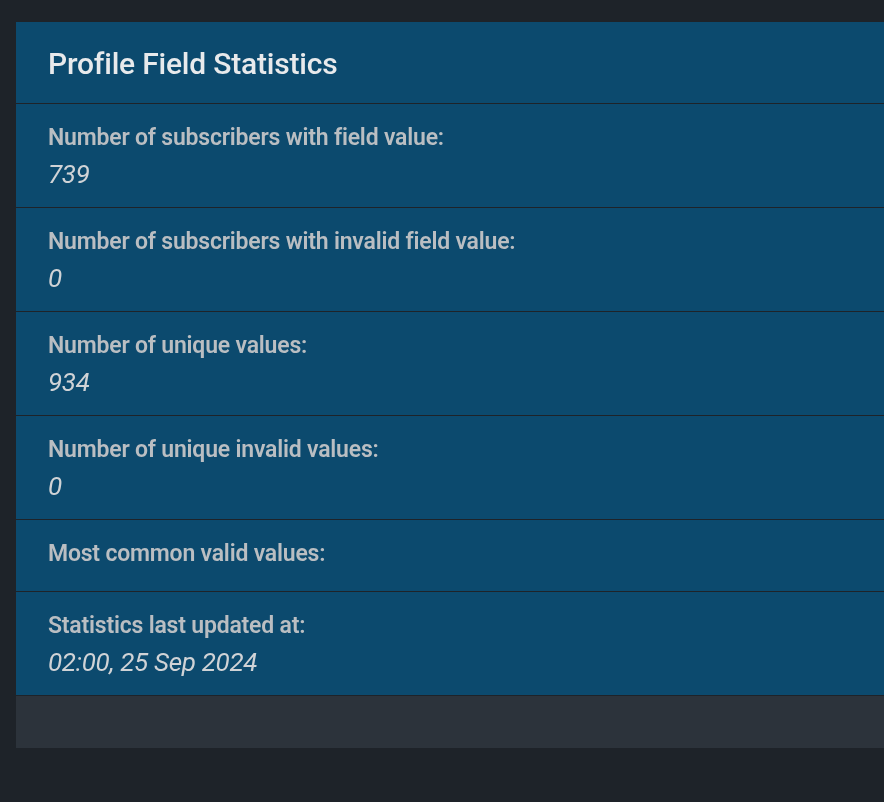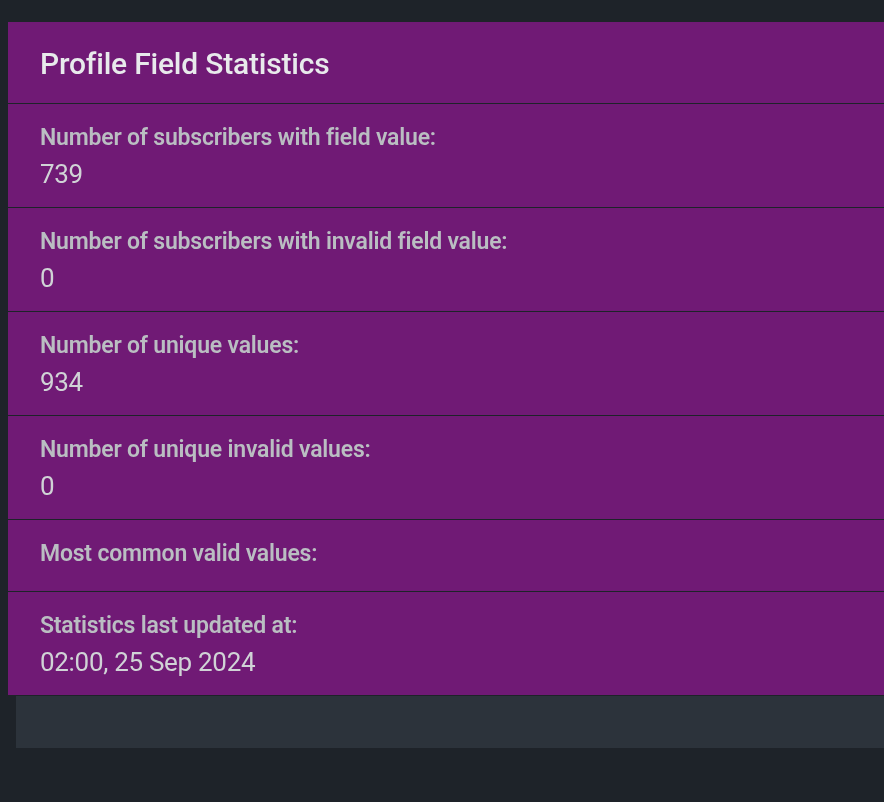--- a/index.html
+++ b/index.html
@@ -13,22 +13,22 @@
       color: #d0d3d6;
       width: 884px;
       height: 802px;
       overflow: hidden;
     }
     .top-bar {
       height: 22px;
       background-color: #1e2329;
     }
     .panel {
-      margin-left: 8px;
-      background-color: #701a75;
+      margin-left: 16px;
+      background-color: #0c4a6e;
     }
     .panel-header {
       padding: 24px 32px 22px 32px;
       border-bottom: 1px solid #1e2329;
     }
     .panel-title {
       font-size: 30px;
       font-weight: 500;
       color: #e8eaec;
       letter-spacing: -0.2px;
@@ -46,20 +46,21 @@
       color: #babec2;
       letter-spacing: -0.2px;
       line-height: 1.35;
     }
     .stat-value {
       font-size: 26px;
       font-weight: 400;
       color: #d0d3d6;
       margin-top: 6px;
       letter-spacing: -0.3px;
+      font-style: italic;
     }
     .bottom-space {
       height: 52px;
       margin-left: 16px;
       background-color: #2c333b;
     }
   </style>
 </head>
 <body>
 

